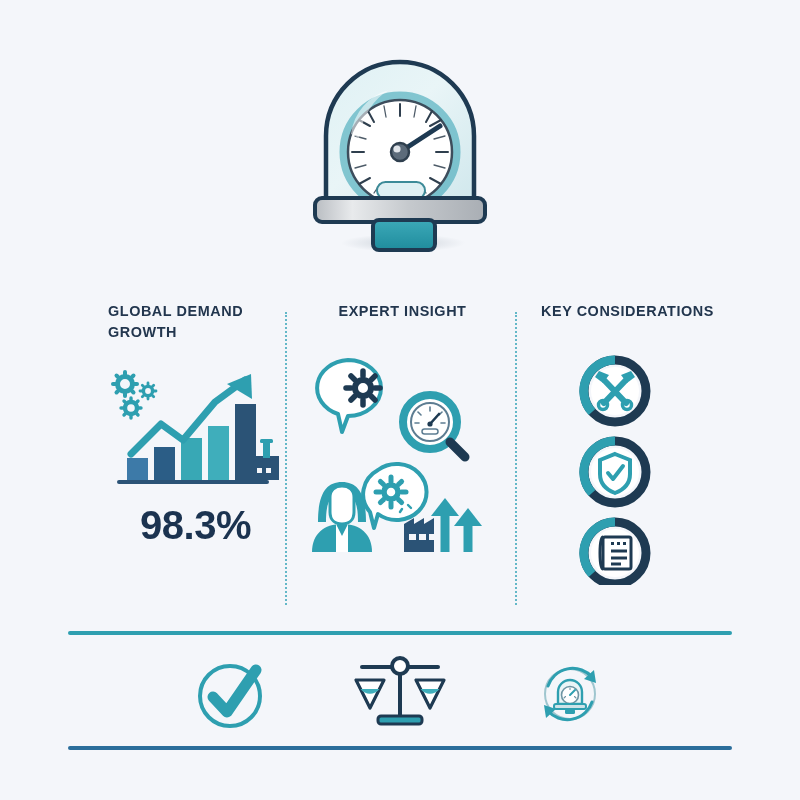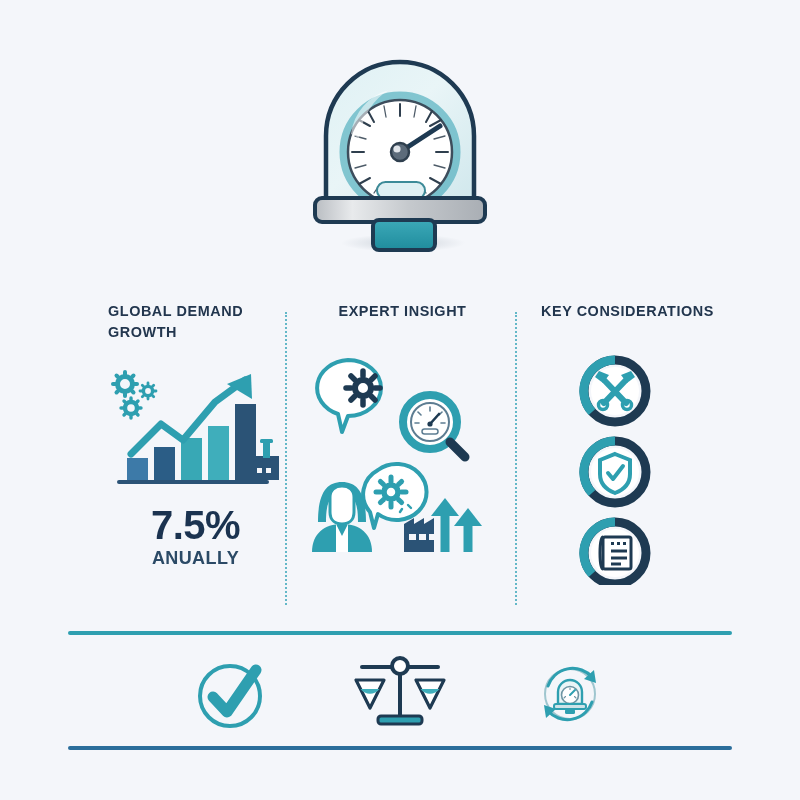--- a/index.html
+++ b/index.html
@@ -223,22 +223,21 @@
             <polygon points="150,100 158,94 158,100 166,94 166,100 176,94 176,118 150,118" fill="#2b5376"></polygon>
             <rect x="160" y="80" width="7" height="16" fill="#2e9fb0"></rect>
             <rect x="157" y="77" width="13" height="4" rx="1.5" fill="#2e9fb0"></rect>
             <rect x="154" y="106" width="5" height="5" fill="#f4f6fa"></rect>
             <rect x="163" y="106" width="5" height="5" fill="#f4f6fa"></rect>
           </g>
         </svg>
       </div>
 
       <div class="stat">
-        <div class="stat-value">7.5%</div>
-        <div class="stat-label">ANUALLY</div>
+        <div class="stat-value">98.3%</div>
       </div>
     </div>
 
     <div class="col col-right">
       <div class="col-head">KEY CONSIDERATIONS</div>
 
       <div class="right-art">
         <svg width="120" height="230" viewBox="0 0 120 230">
 
           <g>

